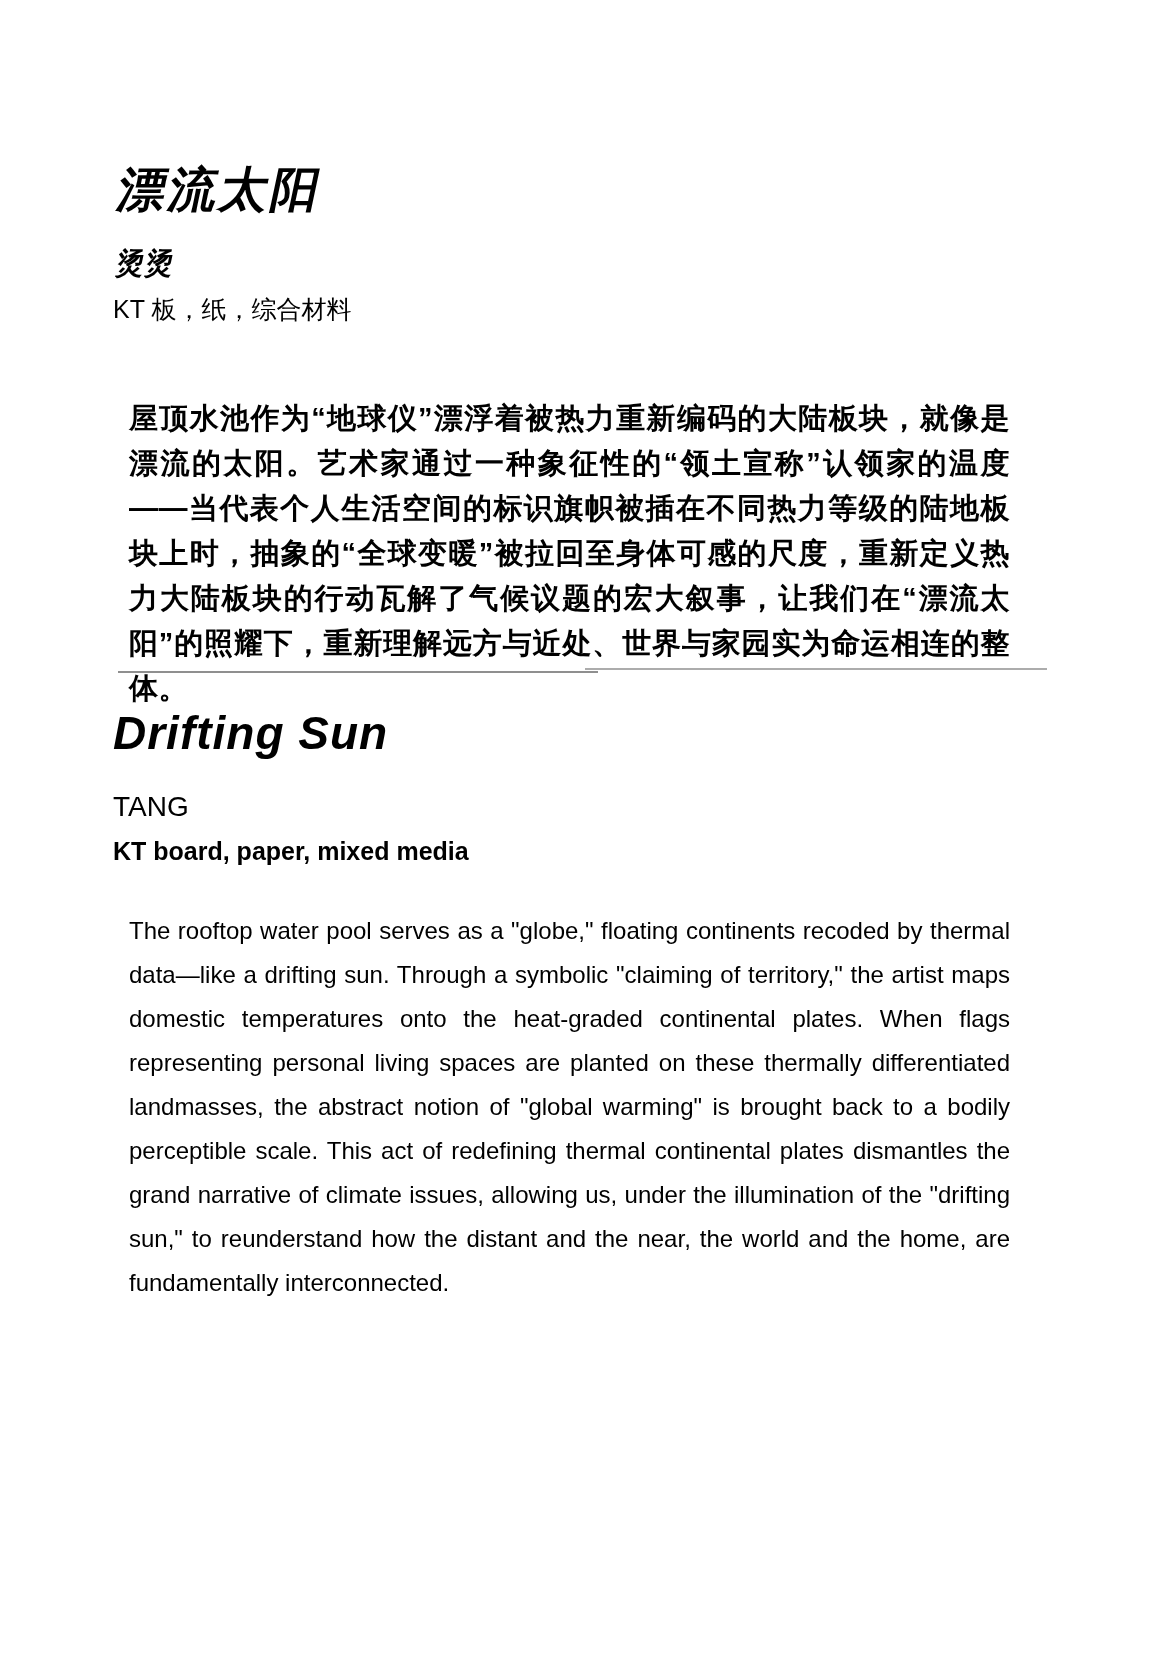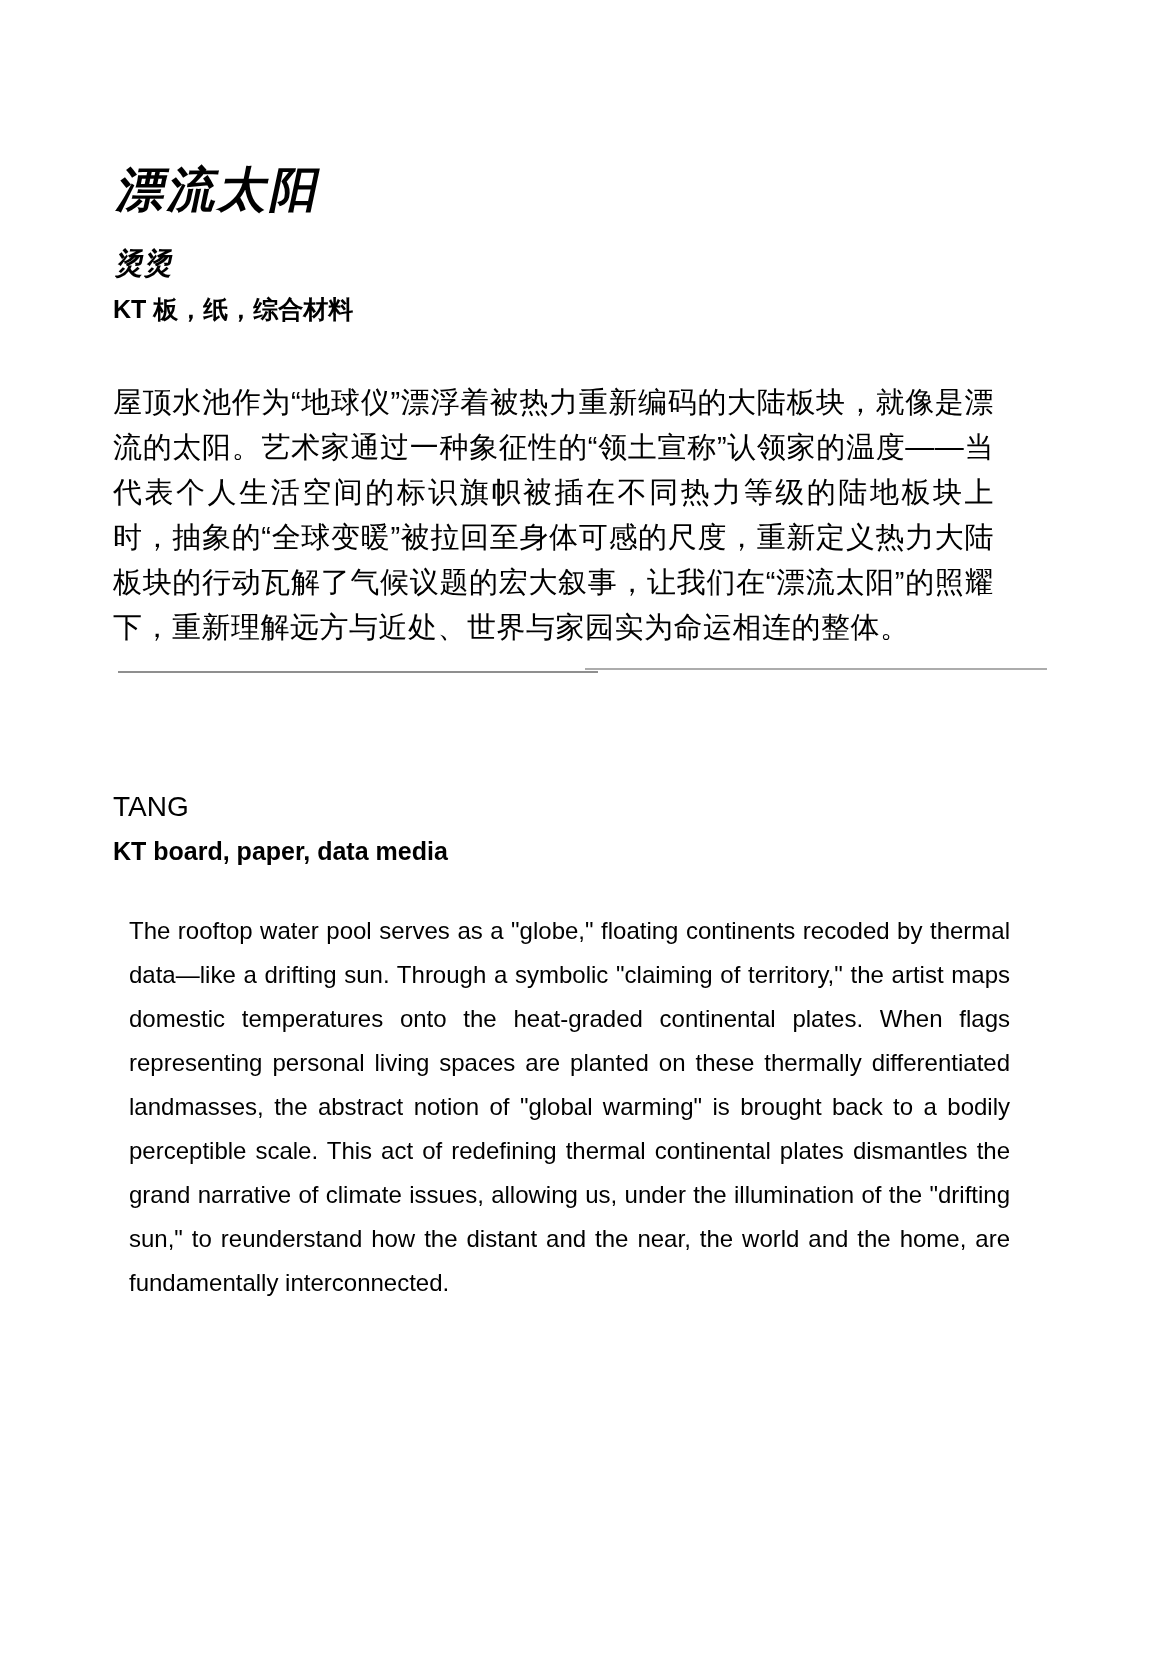--- a/index.html
+++ b/index.html
@@ -30,31 +30,32 @@
     font-size: 29px;
     line-height: 1.1;
     font-weight: bold;
     transform: skewX(-12deg);
     transform-origin: 0 100%;
   }
   .zh-materials {
     top: 296px;
     font-size: 25px;
     line-height: 1.1;
-    font-weight: bold;
+    font-weight: normal;
   }
   .zh-desc {
     top: 380px;
     width: 881px;
-    margin: 0;
+    margin: 16px;
     font-size: 29px;
     line-height: 45px;
     text-align: justify;
     text-align-last: left;
     letter-spacing: 0.5px;
+    font-weight: bold;
   }
 
   
   .divider-seg-left {
     position: absolute;
     left: 118px;
     top: 671px;
     width: 480px;
     height: 2px;
     background: #8f8f8f;
@@ -109,20 +110,21 @@
 
   <div class="abs zh-artist">烫烫</div>
 
   <div class="abs zh-materials">KT 板，纸，综合材料</div>
 
   <p class="abs zh-desc">屋顶水池作为“地球仪”漂浮着被热力重新编码的大陆板块，就像是漂流的太阳。艺术家通过一种象征性的“领土宣称”认领家的温度——当代表个人生活空间的标识旗帜被插在不同热力等级的陆地板块上时，抽象的“全球变暖”被拉回至身体可感的尺度，重新定义热力大陆板块的行动瓦解了气候议题的宏大叙事，让我们在“漂流太阳”的照耀下，重新理解远方与近处、世界与家园实为命运相连的整体。</p>
 
   <div class="divider-seg-left"></div>
   <div class="divider-seg-right"></div>
 
+  <h2 class="abs en-title">Drifting Sun</h2>
 
   <div class="abs en-artist">TANG</div>
 
-  <div class="abs en-materials">KT board, paper, data media</div>
+  <div class="abs en-materials">KT board, paper, mixed media</div>
 
   <p class="abs en-desc">The rooftop water pool serves as a "globe," floating continents recoded by thermal data—like a drifting sun. Through a symbolic "claiming of territory," the artist maps domestic temperatures onto the heat-graded continental plates. When flags representing personal living spaces are planted on these thermally differentiated landmasses, the abstract notion of "global warming" is brought back to a bodily perceptible scale. This act of redefining thermal continental plates dismantles the grand narrative of climate issues, allowing us, under the illumination of the "drifting sun," to reunderstand how the distant and the near, the world and the home, are fundamentally interconnected.</p>
 
 </div>
 
 </body></html>

